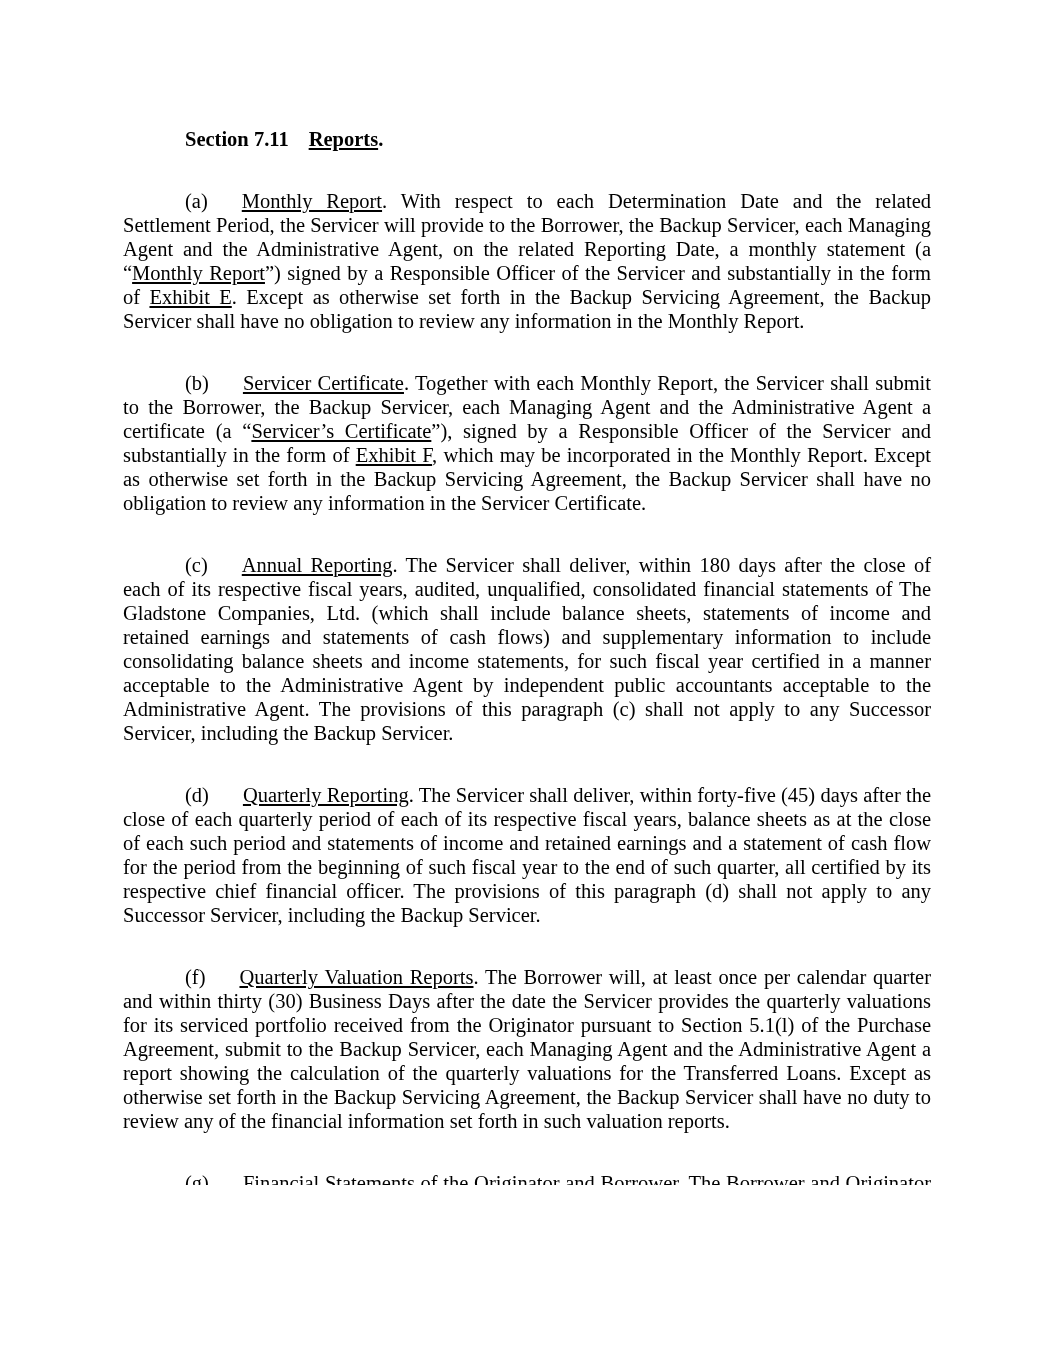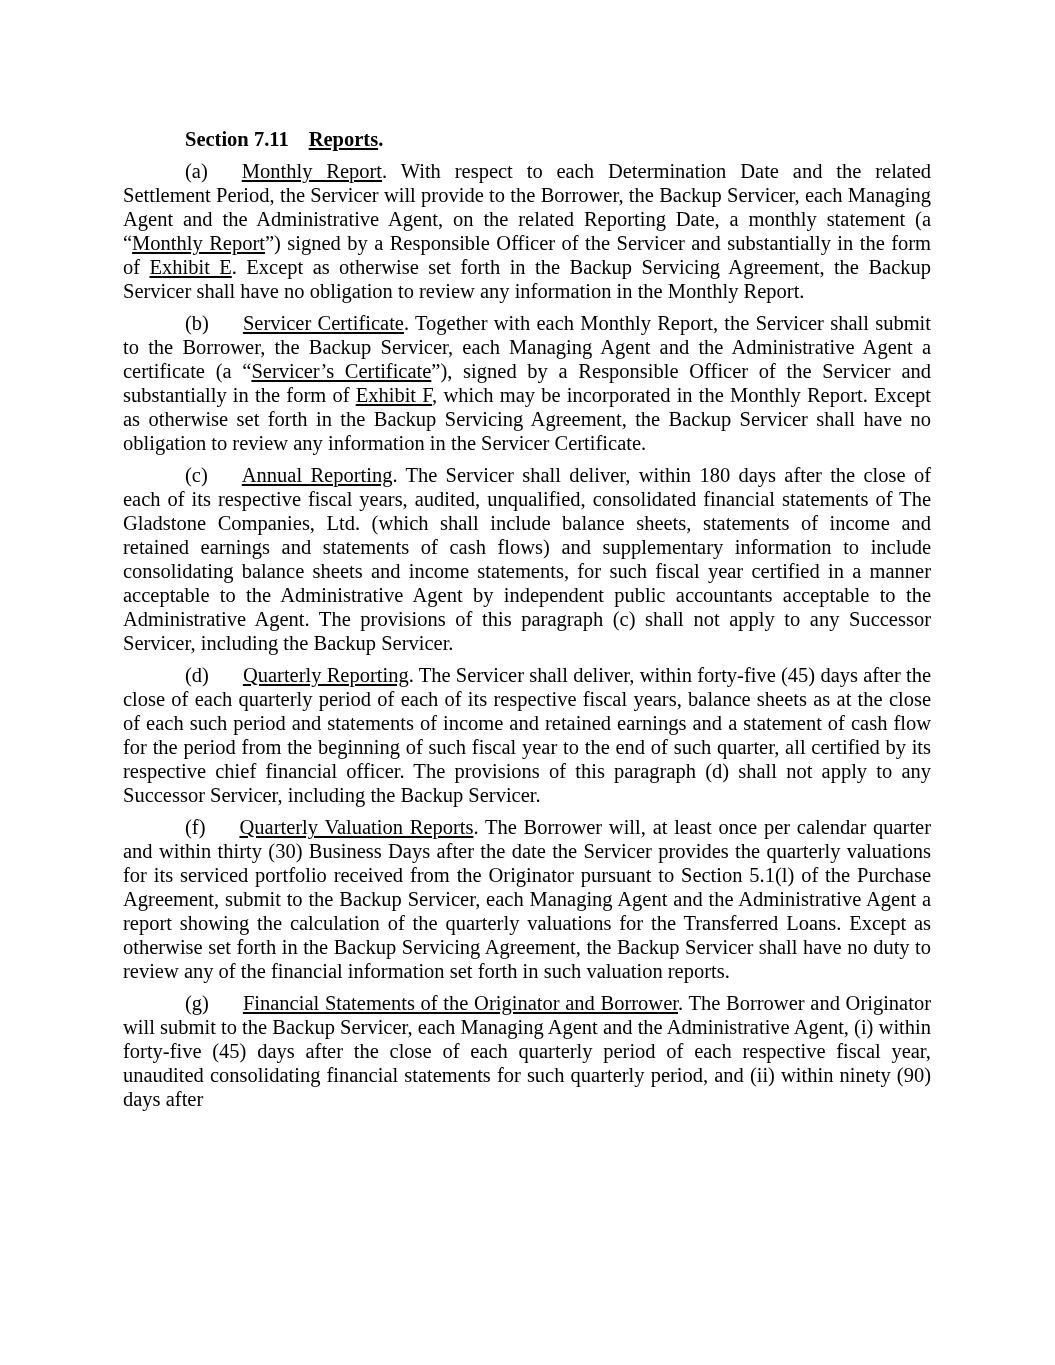--- a/index.html
+++ b/index.html
@@ -24,21 +24,21 @@
     width: 808px;
   }
   .heading {
     margin: 127px 0 0 0;
     font-size: 20.5px;
     line-height: 24px;
     font-weight: bold;
     text-indent: 62px;
   }
   .para {
-    margin: 8px 0 0 0;
+    margin: 38px 0 0 0;
     font-size: 20.5px;
     line-height: 24px;
     text-align: justify;
     text-indent: 62px;
   }
   .tab {
     display: inline-block;
     width: 34px;
   }
   .tab-sm {

